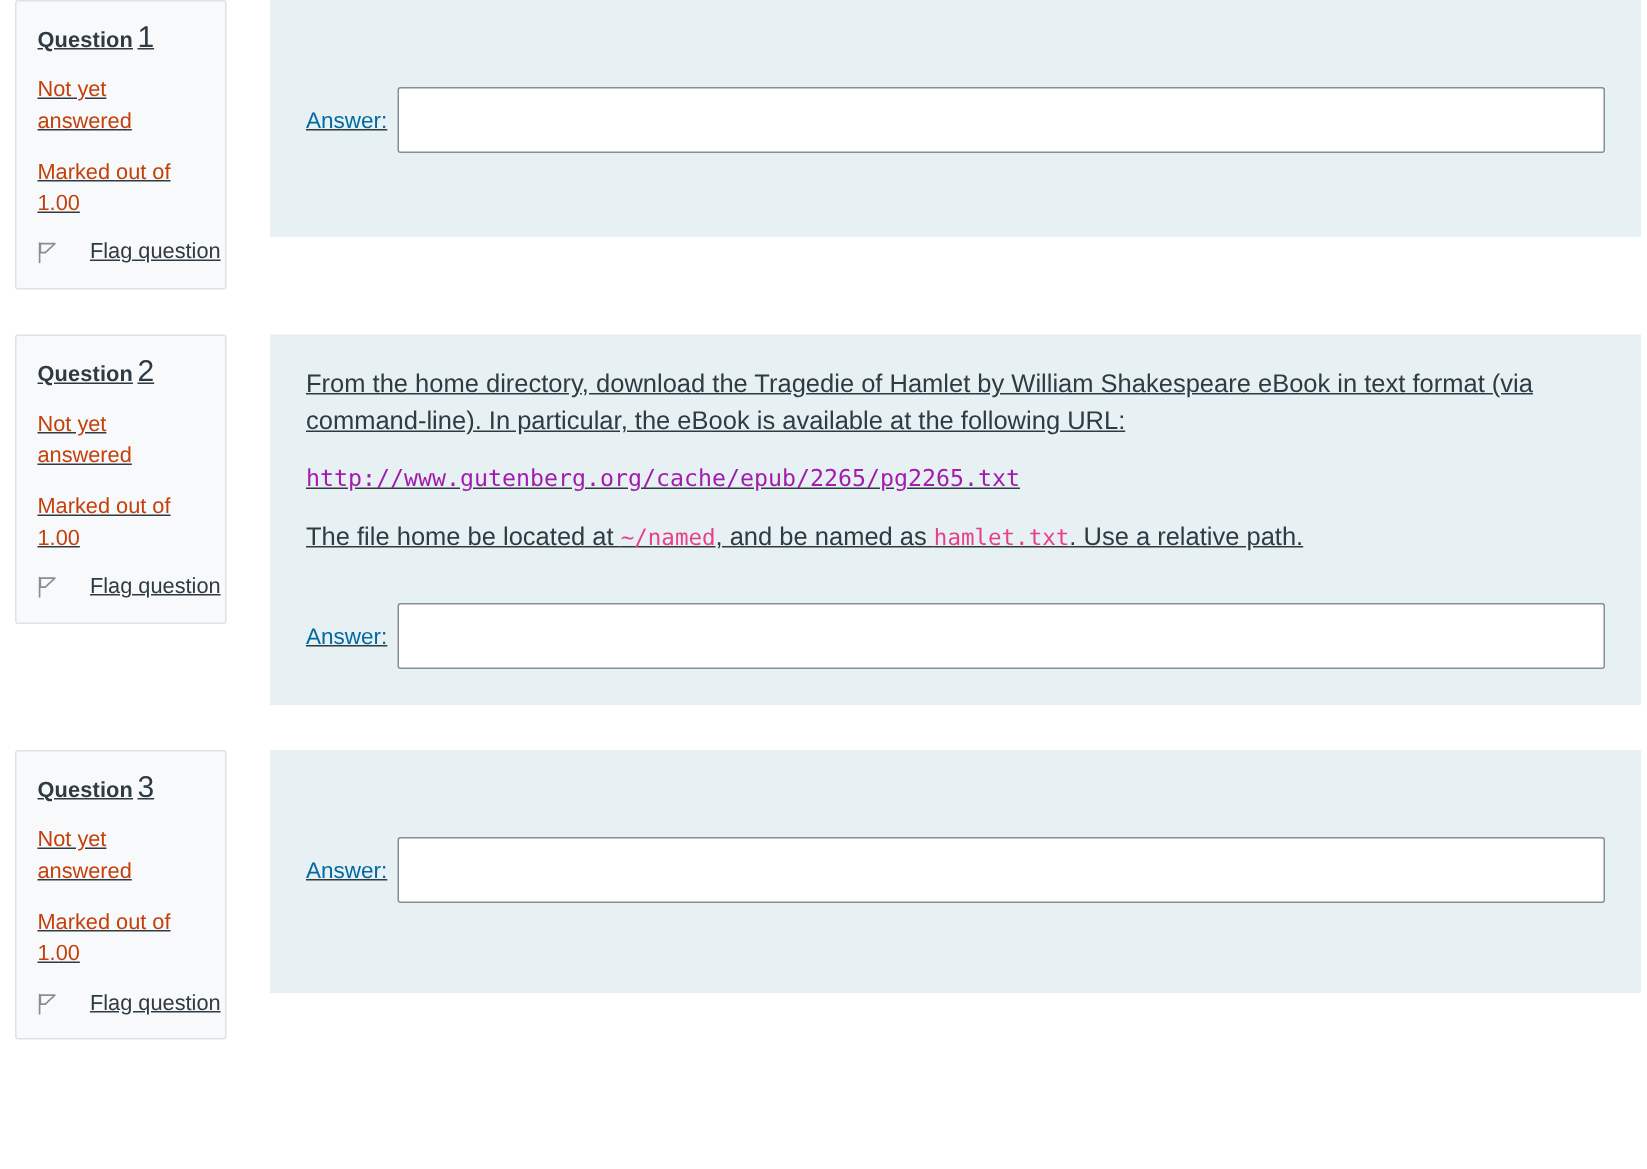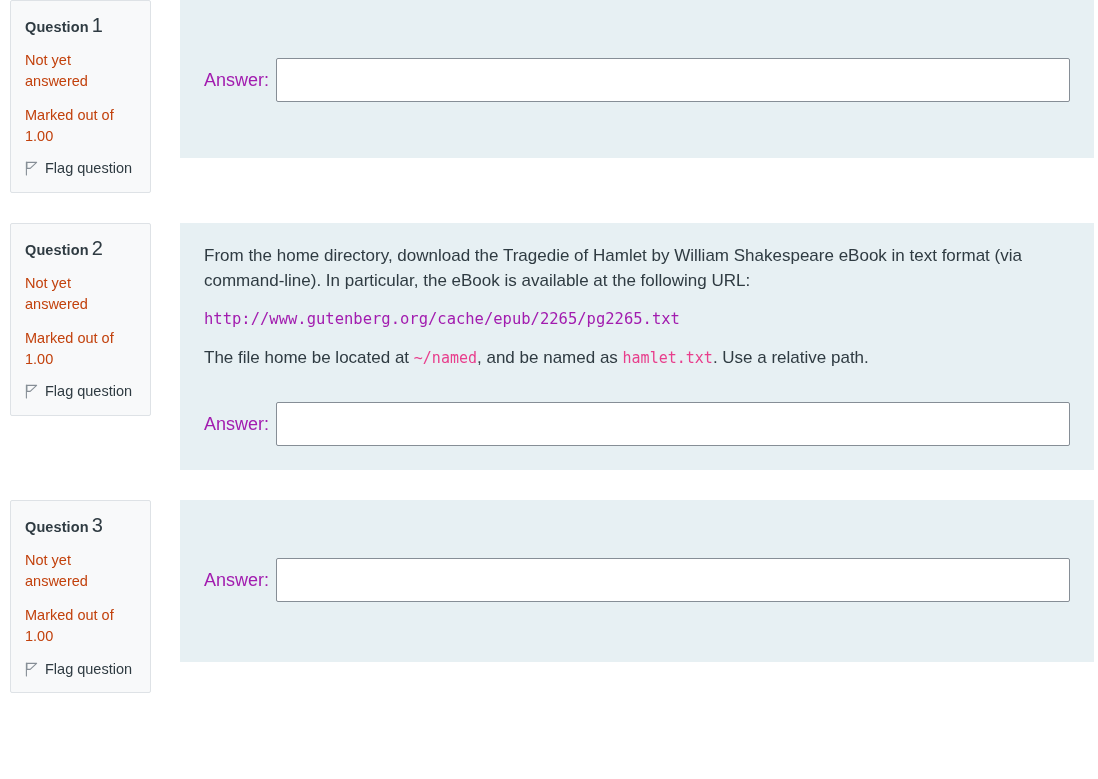--- a/index.html
+++ b/index.html
@@ -13,20 +13,21 @@
     height: 779px;
     overflow: hidden;
     font-family: "Liberation Sans", sans-serif;
     color: #2f3b42;
     -webkit-font-smoothing: antialiased;
   }
 
   .quiz {
     position: relative;
     width: 1098px;
+    text-decoration: underline;
   }
 
   
   .question {
     position: relative;
     display: flex;
     align-items: flex-start;
     margin-bottom: 32px;
   }
 
@@ -68,21 +69,21 @@
     font-size: 14.5px;
     line-height: 1.42;
     color: #c2410c;
     margin-bottom: 14px;
   }
   .q-marks { margin-bottom: 13px; }
 
   .flag-row {
     display: flex;
     align-items: center;
-    gap: 7px;
+    gap: 22px;
     font-size: 14.5px;
     line-height: 1.3;
     color: #2f3b42;
     cursor: pointer;
     white-space: nowrap;
   }
   .flag-icon {
     display: inline-block;
     width: 13px;
     height: 15px;
@@ -124,22 +125,22 @@
     line-height: 1.4;
   }
 
   
   .answer-row {
     display: flex;
     align-items: center;
     margin-top: 34px;
   }
   .answer-label {
-    font-size: 18px;
-    color: #a21caf;
+    font-size: 15px;
+    color: #0369a1;
     margin-right: 7px;
     white-space: nowrap;
   }
   .answer-input {
     flex: 1 1 auto;
     height: 44px;
     box-sizing: border-box;
     background: #ffffff;
     border: 1px solid #868e96;
     border-radius: 2px;

